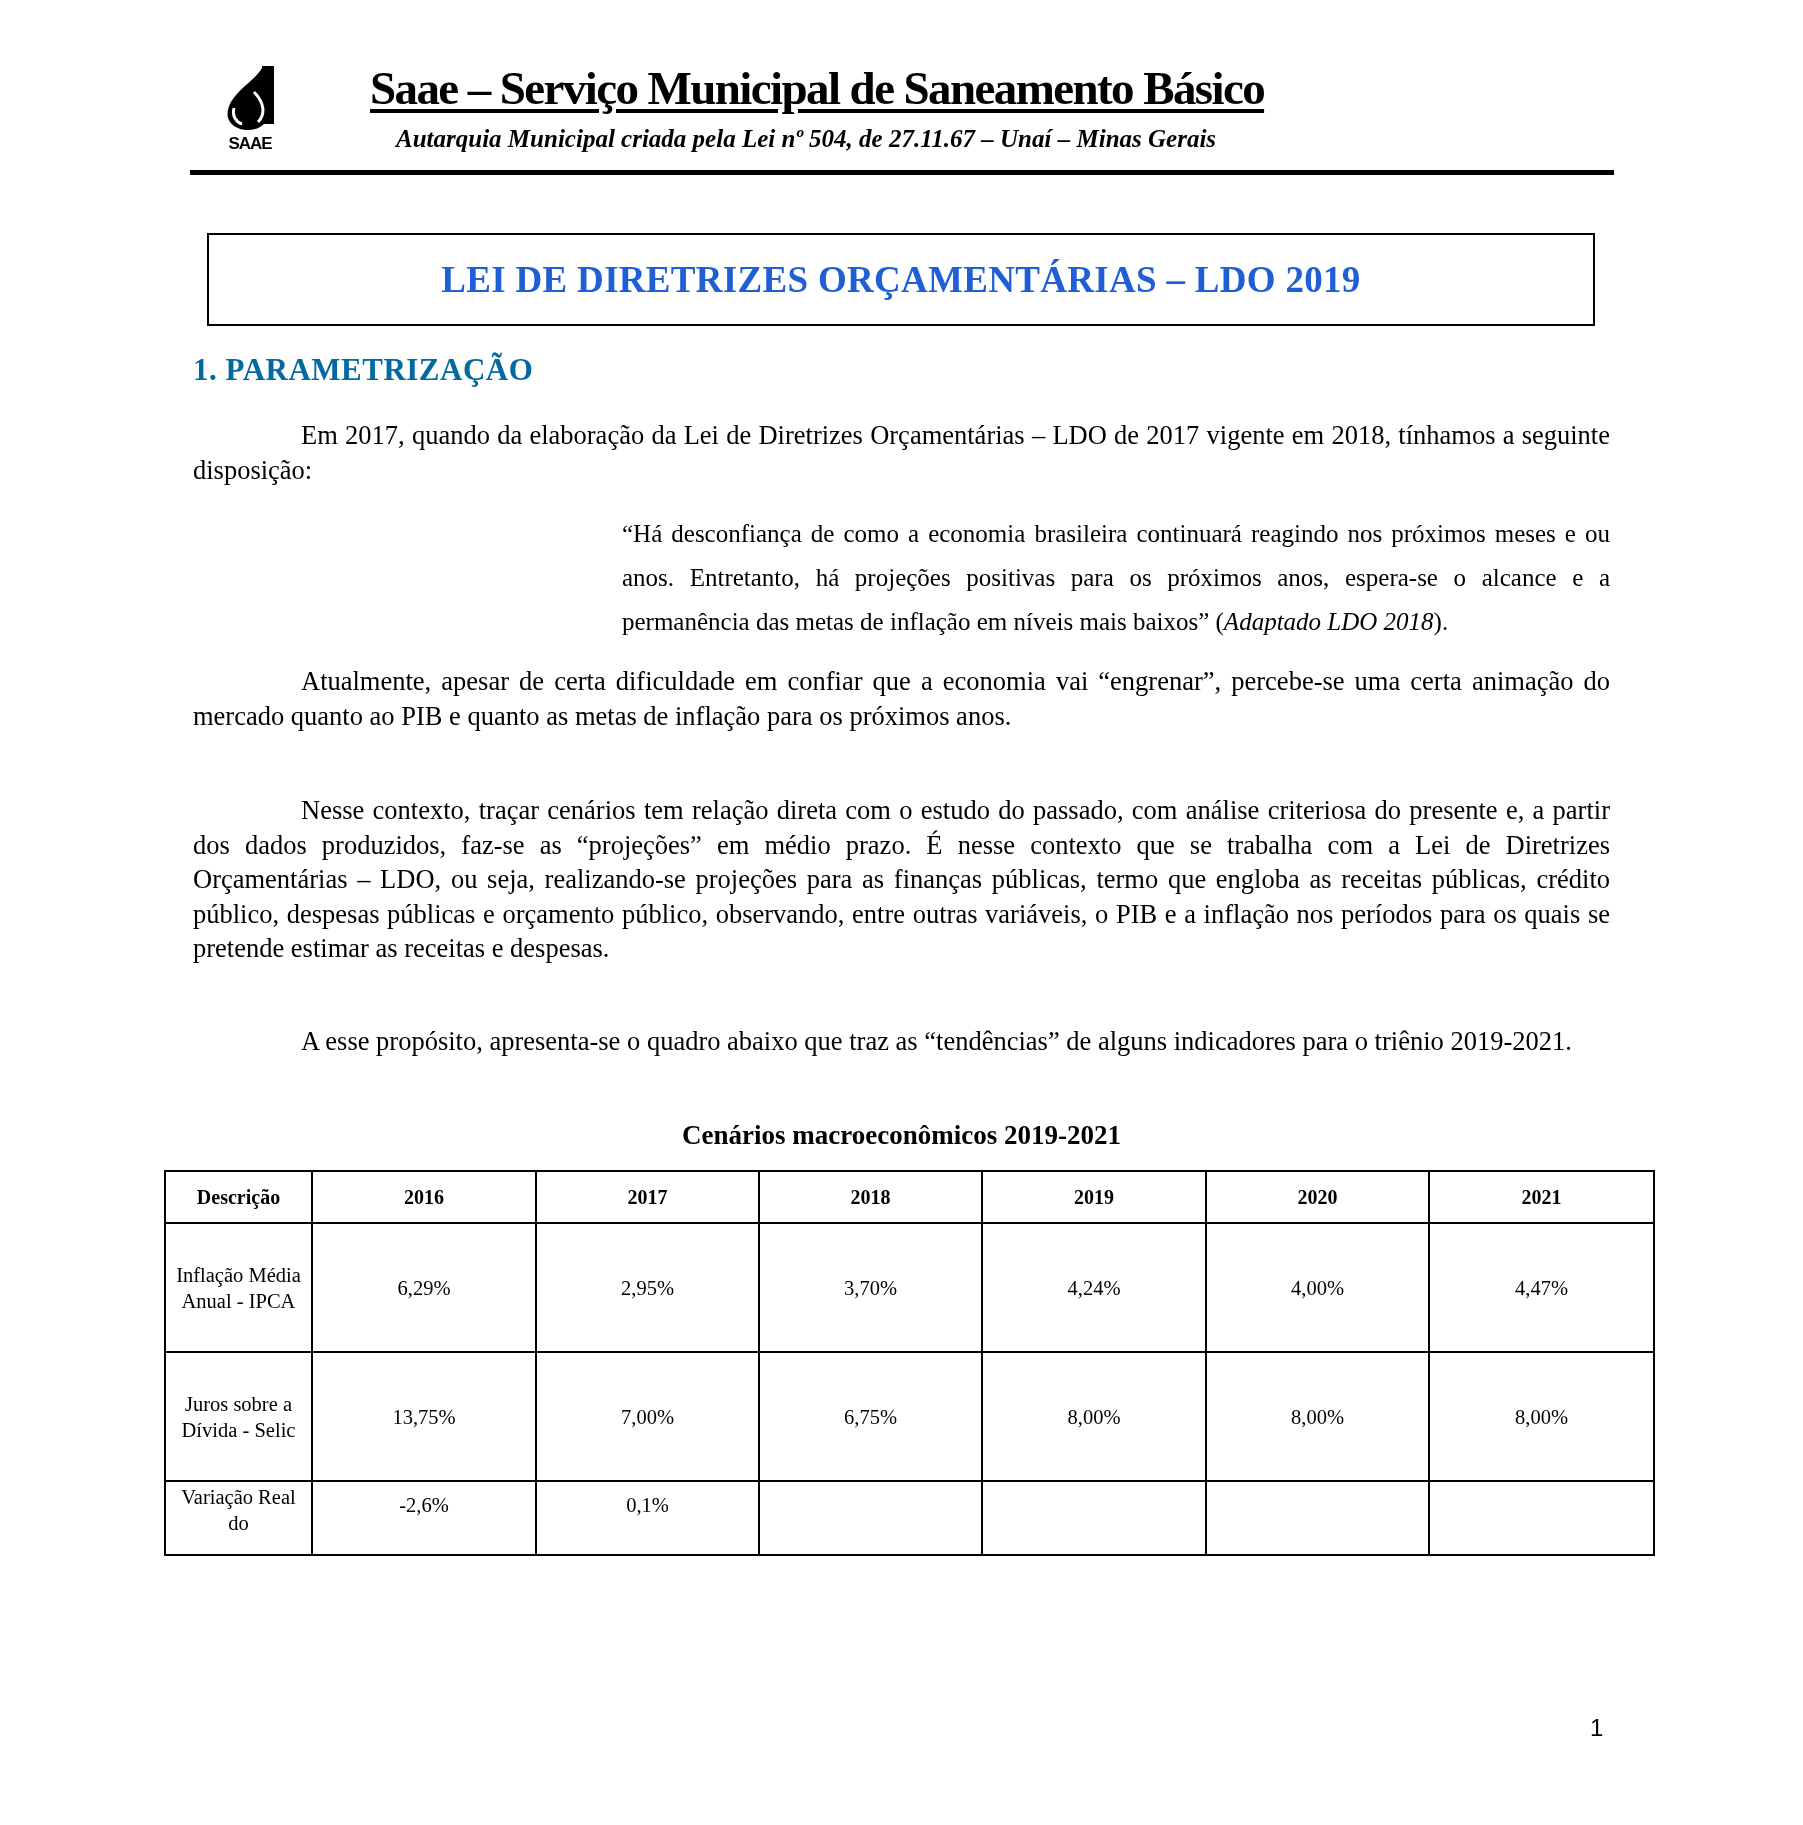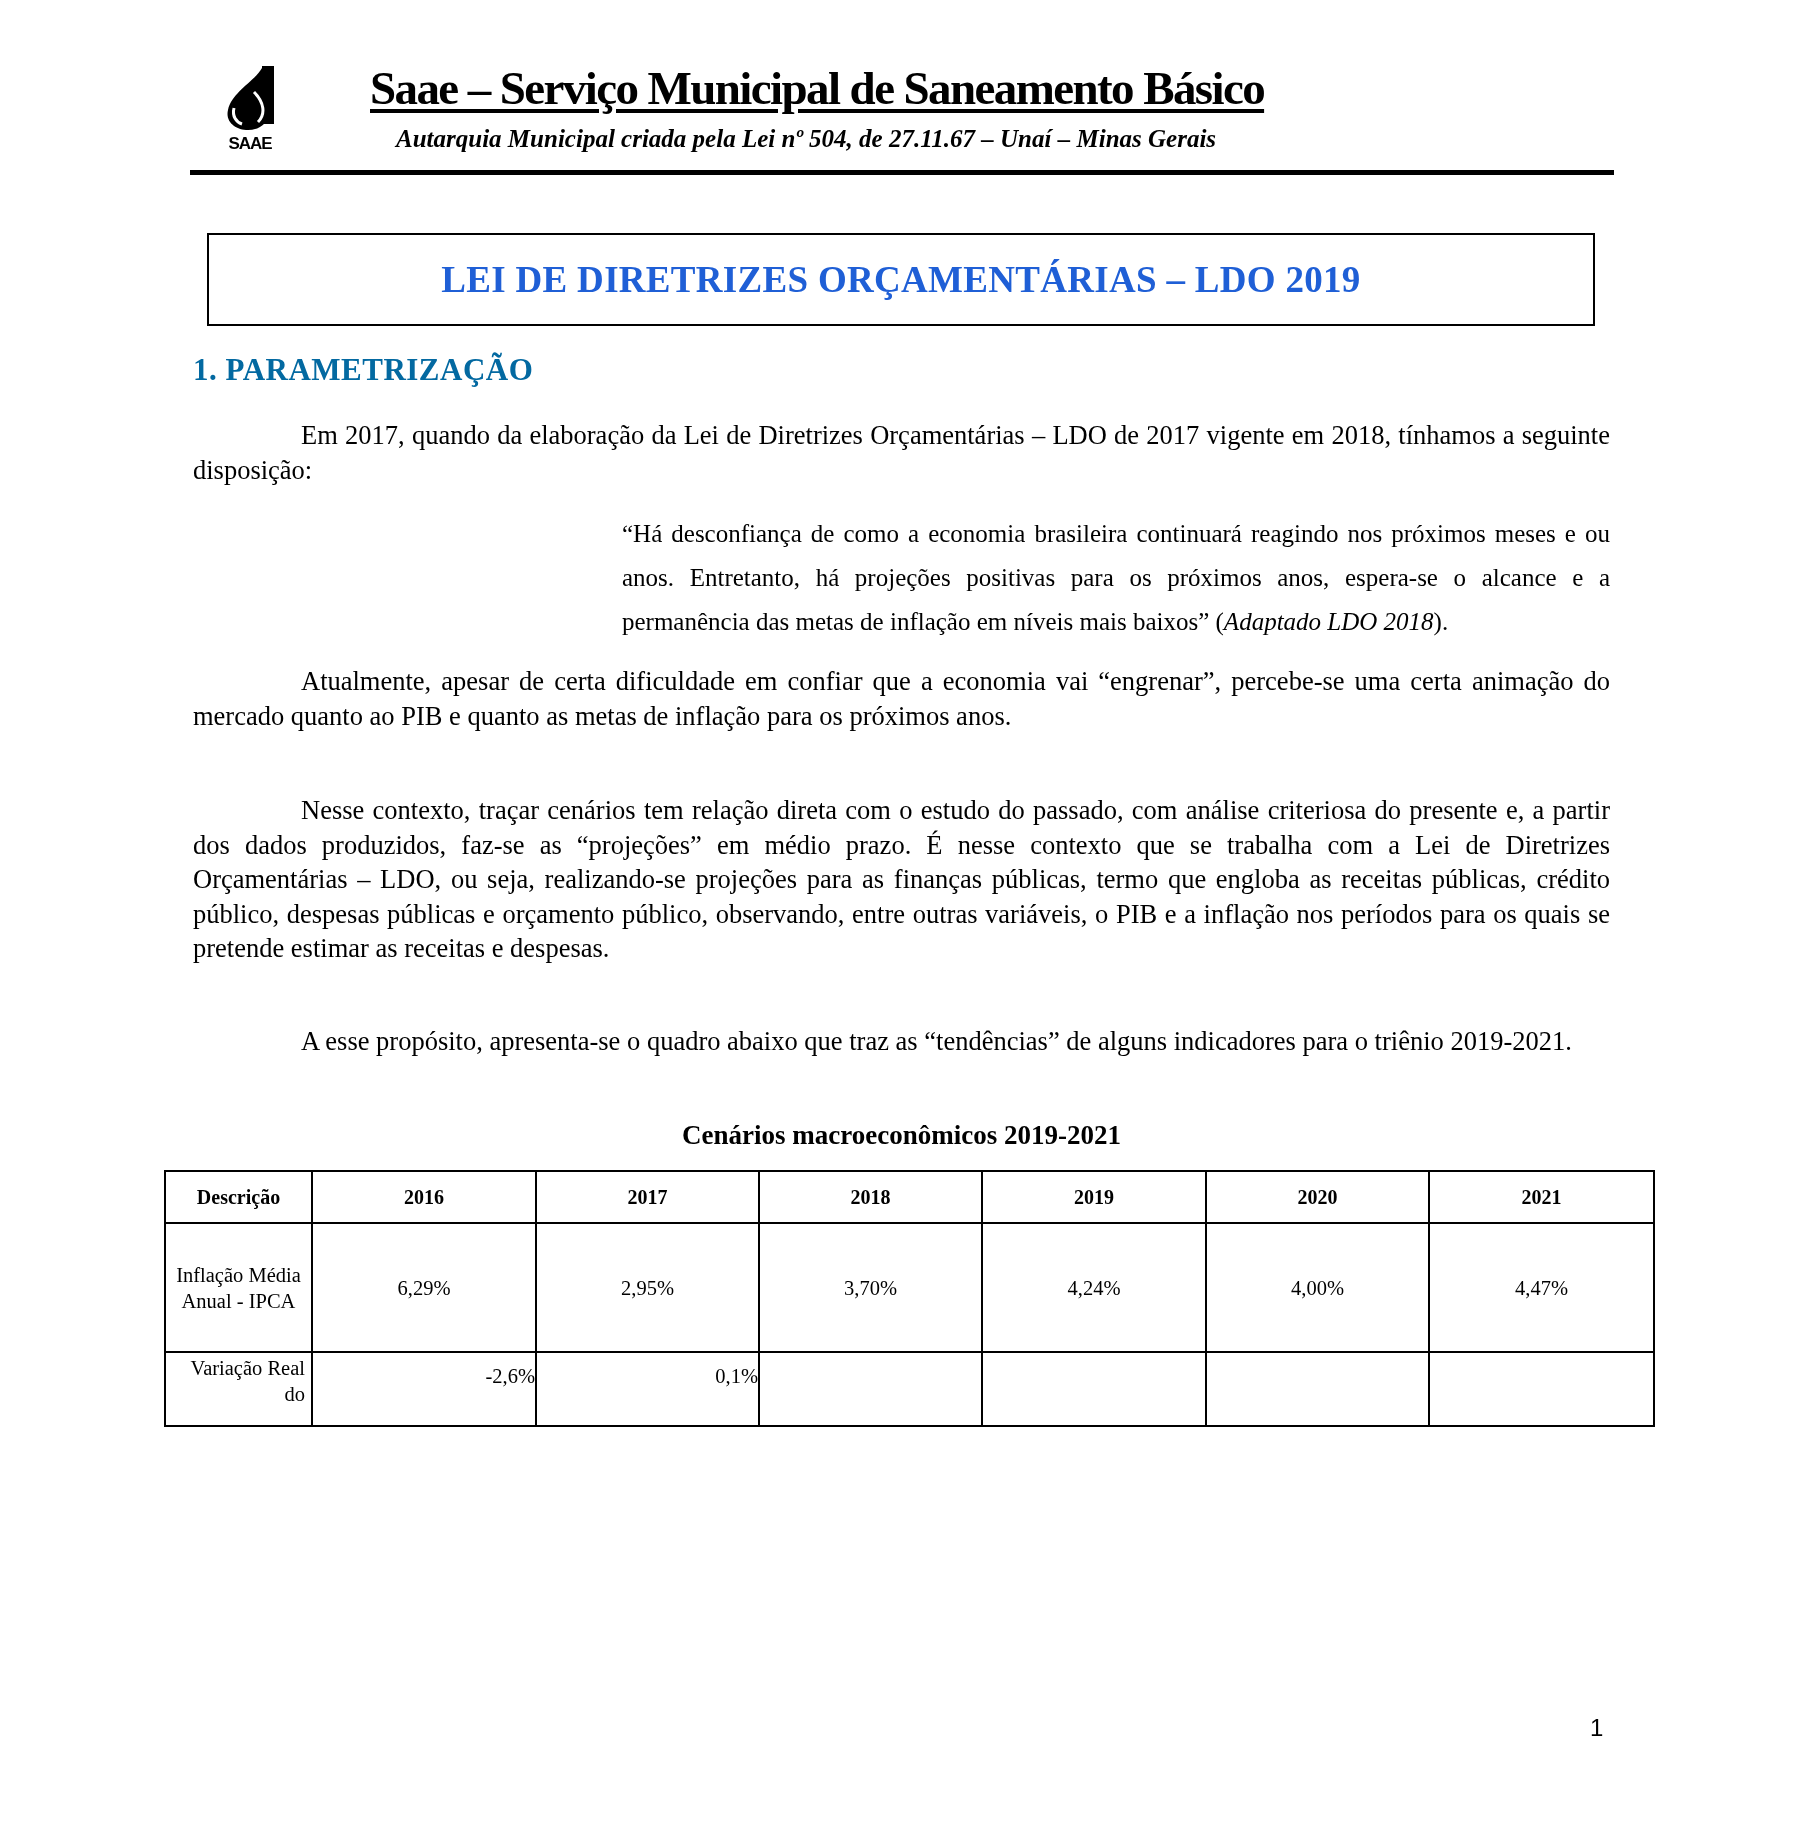--- a/index.html
+++ b/index.html
@@ -28,21 +28,21 @@
   .p3 { top: 793px; }
   .p4 { top: 1024px; }
 
   
   .table-title { left: 157px; top: 1120px; width: 1489px; text-align: center; font-size: 27px; font-weight: bold; white-space: nowrap; }
   table.macro { position: absolute; left: 164px; top: 1170px; width: 1489px; border-collapse: collapse; table-layout: fixed; }
   table.macro td, table.macro th { border: 2.5px solid #000; text-align: center; vertical-align: middle; padding: 0; font-size: 20.5px; line-height: 26px; }
   table.macro th { font-weight: bold; height: 50px; font-size: 20px; }
   table.macro td.desc { padding: 0 6px; }
   table.macro tr.r1 td, table.macro tr.r2 td, table.macro tr.r3 td { height: 127px; }
-  table.macro tr.r4 td { height: 64px; vertical-align: top; text-align: right; }
+  table.macro tr.r4 td { height: 64px; vertical-align: top; }
   table.macro tr.r4 td .cut { display: block; height: 62px; overflow: hidden; padding-top: 2px; }
   table.macro tr.r4 td.val .cut { padding-top: 10px; }
 
   .page-number { left: 1590px; top: 1714px; font-family: "Liberation Sans", "DejaVu Sans", sans-serif; font-size: 24px; }
 </style>
 </head>
 <body>
 
 <div class="abs logo">
   <svg width="72" height="90" viewBox="0 0 72 90">
@@ -96,20 +96,29 @@
   <tbody>
     <tr class="r1">
       <td class="desc">Inflação Média Anual - IPCA</td>
       <td>6,29%</td>
       <td>2,95%</td>
       <td>3,70%</td>
       <td>4,24%</td>
       <td>4,00%</td>
       <td>4,47%</td>
     </tr>
+    <tr class="r2">
+      <td class="desc">Juros sobre a Dívida - Selic</td>
+      <td>13,75%</td>
+      <td>7,00%</td>
+      <td>6,75%</td>
+      <td>8,00%</td>
+      <td>8,00%</td>
+      <td>8,00%</td>
+    </tr>
     <tr class="r4">
       <td class="desc">
           <span class="cut">Variação Real do</span>
         </td>
       <td class="val">
           <span class="cut">-2,6%</span>
         </td>
       <td class="val">
           <span class="cut">0,1%</span>
         </td>

